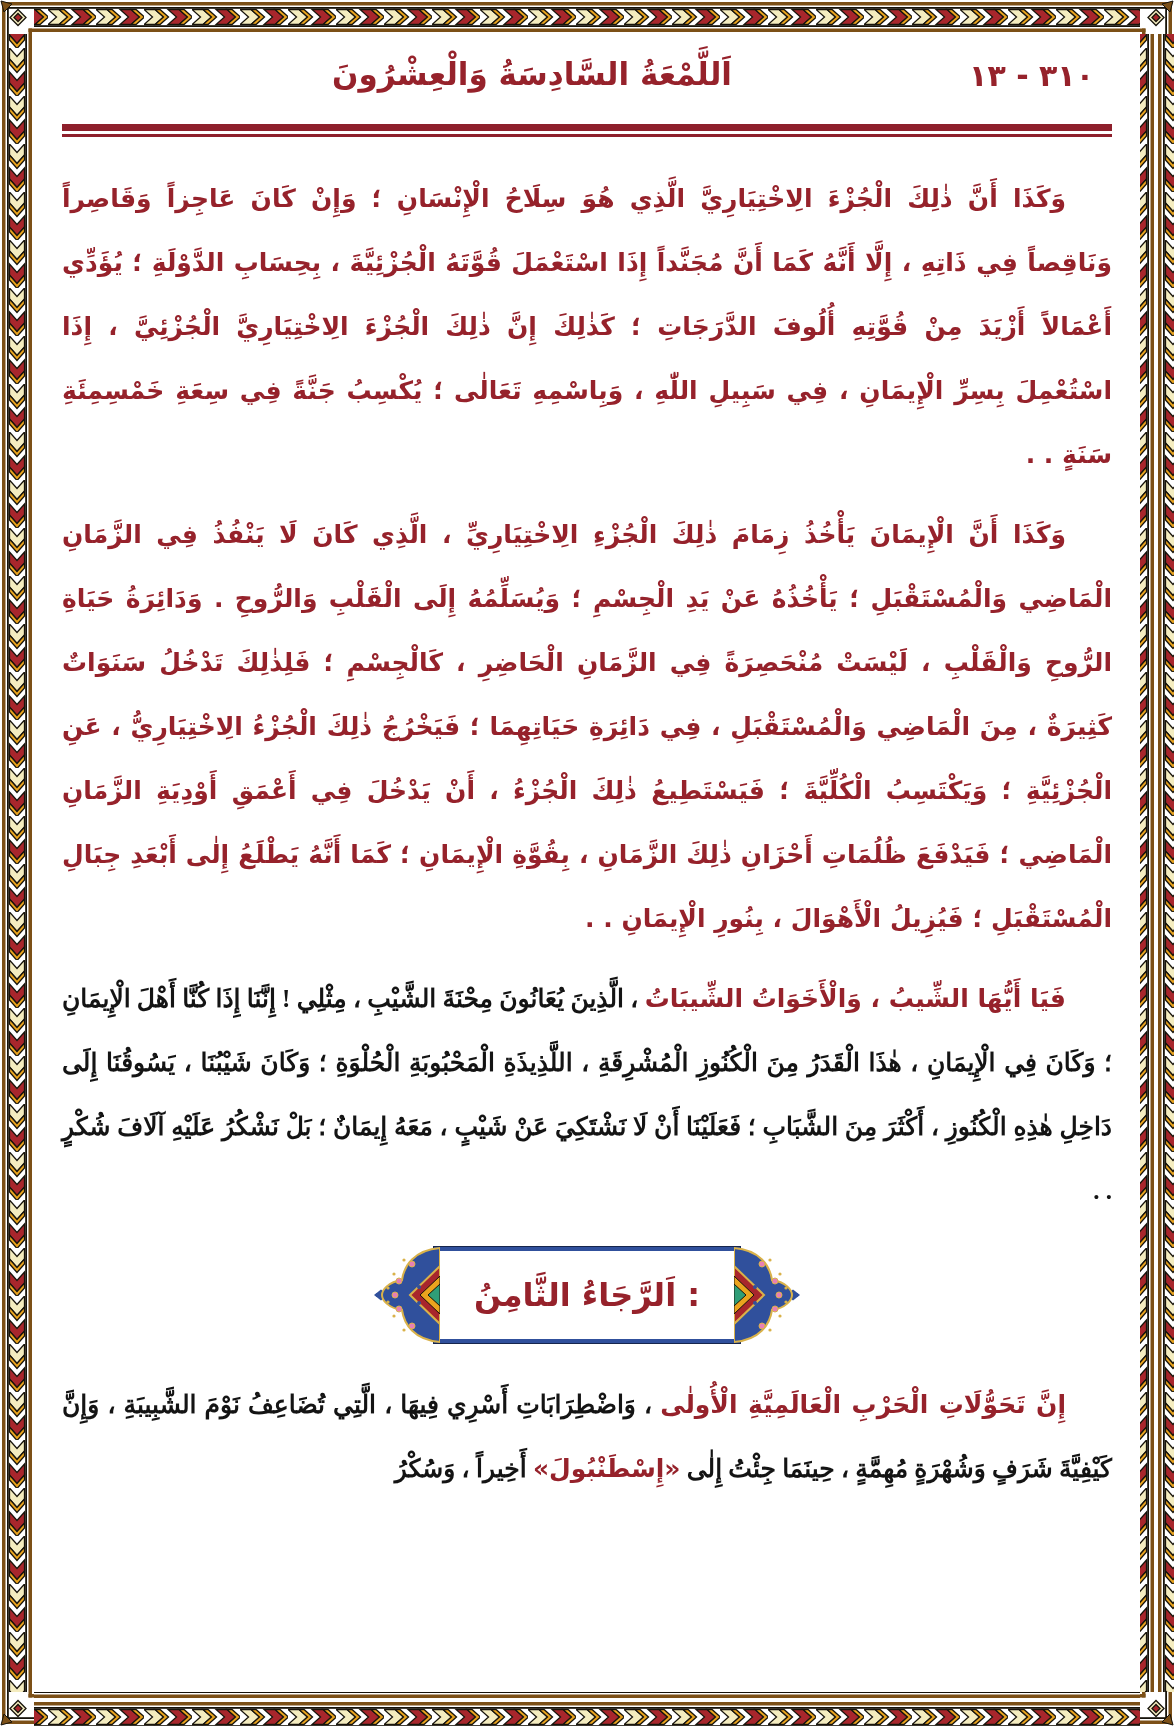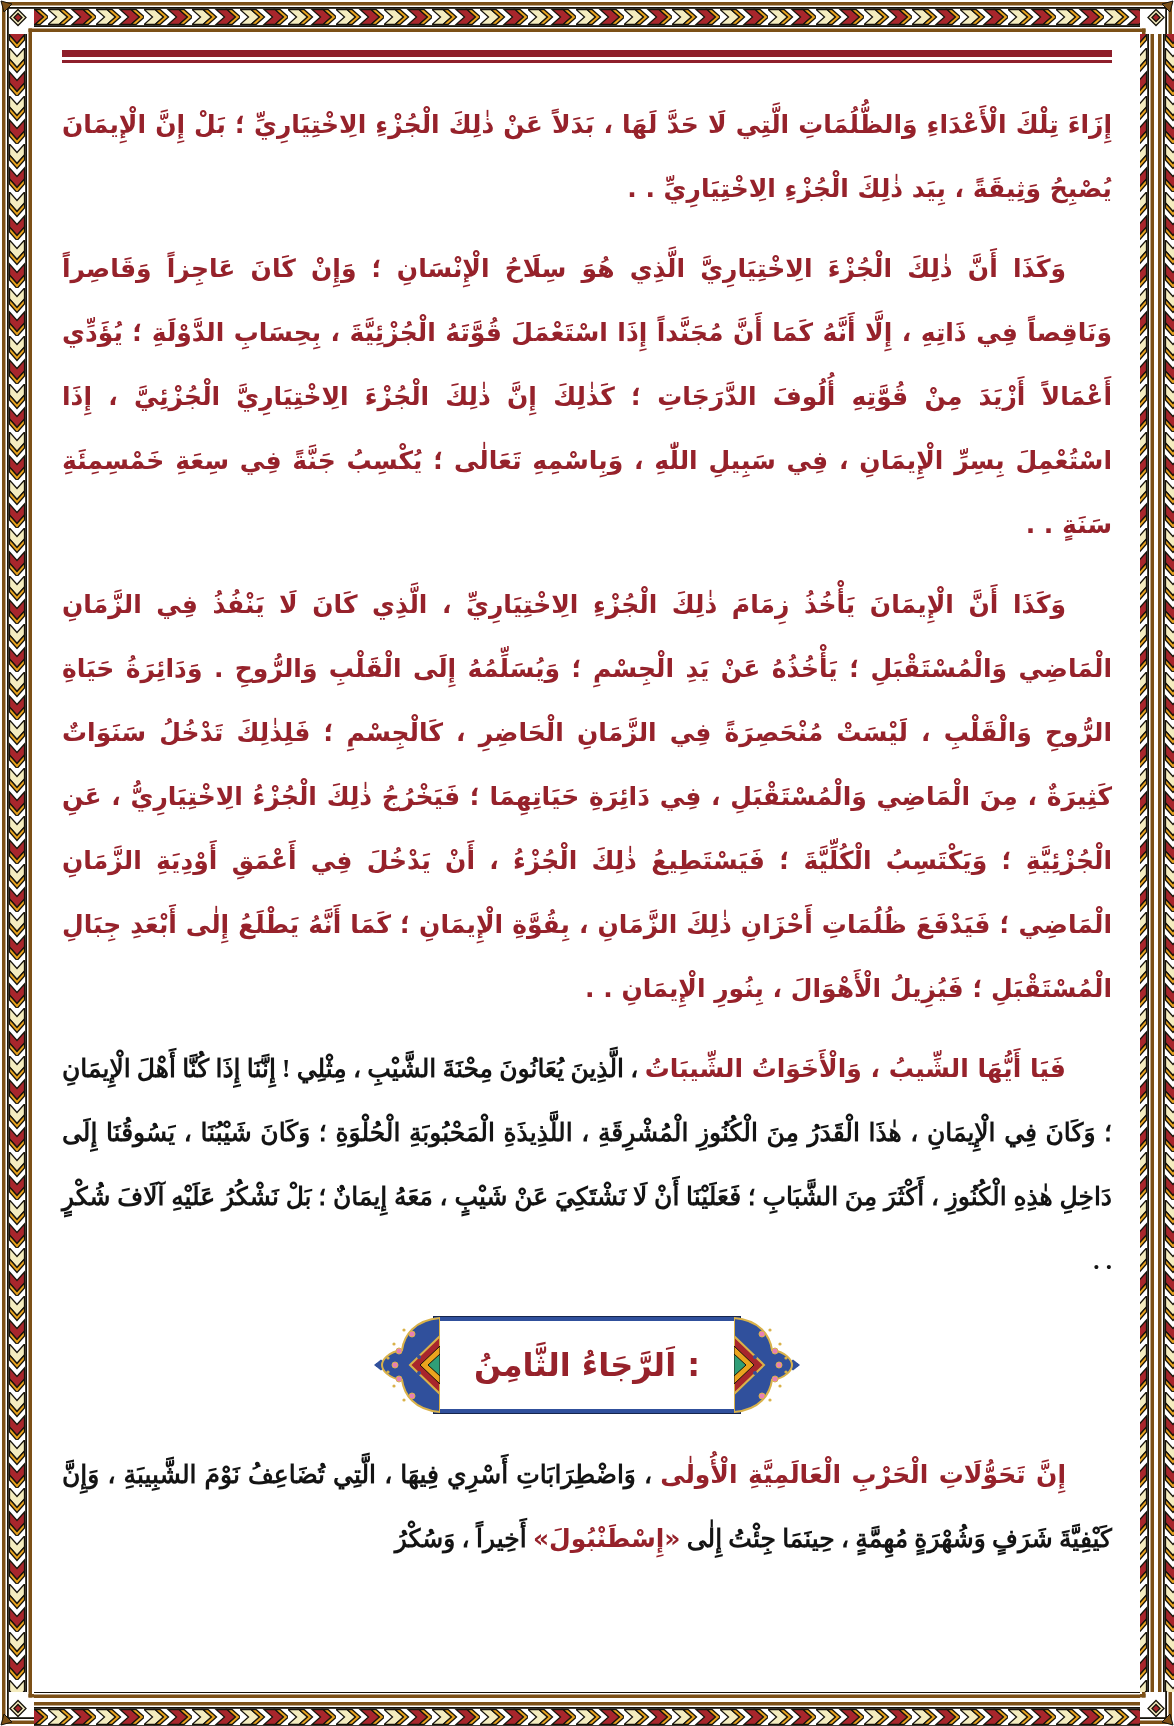--- a/index.html
+++ b/index.html
@@ -89,30 +89,33 @@
     <rect x="0" y="34" width="34" height="1658" fill="url(#chainV)"></rect>
     <rect x="1140" y="34" width="34" height="1658" fill="url(#chainV)"></rect>
     <use href="#corner"></use>
     <use href="#corner" transform="translate(1174,0) scale(-1,1)"></use>
     <use href="#corner" transform="translate(0,1726) scale(1,-1)"></use>
     <use href="#corner" transform="translate(1174,1726) scale(-1,-1)"></use>
   </svg>
 
   <div class="content">
 
+    <header>
+      <h1 class="title">اَللَّمْعَةُ السَّادِسَةُ وَالْعِشْرُونَ</h1>
+      <div class="pagenum">٣١٠ - ١٣</div>
+    </header>
 
     <div class="rule">
       <div class="rule-thick"></div>
       <div class="rule-thin"></div>
     </div>
 
     <main class="body">
 
       <div>
-          <div class="para"><span class="seg-red">إِزَاءَ تِلْكَ الْأَعْدَاءِ وَالظُّلُمَاتِ الَّتِي لَا حَدَّ لَهَا ، بَدَلاً عَنْ ذٰلِكَ الْجُزْءِ الِاخْتِيَارِيِّ ؛ بَلْ إِنَّ الْإِيمَانَ يُصْبِحُ وَثِيقَةً ، بِيَد ذٰلِكَ الْجُزْءِ الِاخْتِيَارِيِّ . .</span></div>
           <div class="para indent"><span class="seg-red">وَكَذَا أَنَّ ذٰلِكَ الْجُزْءَ الِاخْتِيَارِيَّ الَّذِي هُوَ سِلَاحُ الْإِنْسَانِ ؛ وَإِنْ كَانَ عَاجِزاً وَقَاصِراً وَنَاقِصاً فِي ذَاتِهِ ، إِلَّا أَنَّهُ كَمَا أَنَّ مُجَنَّداً إِذَا اسْتَعْمَلَ قُوَّتَهُ الْجُزْئِيَّةَ ، بِحِسَابِ الدَّوْلَةِ ؛ يُؤَدِّي أَعْمَالاً أَزْيَدَ مِنْ قُوَّتِهِ أُلُوفَ الدَّرَجَاتِ ؛ كَذٰلِكَ إِنَّ ذٰلِكَ الْجُزْءَ الِاخْتِيَارِيَّ الْجُزْئِيَّ ، إِذَا اسْتُعْمِلَ بِسِرِّ الْإِيمَانِ ، فِي سَبِيلِ اللّٰهِ ، وَبِاسْمِهِ تَعَالٰى ؛ يُكْسِبُ جَنَّةً فِي سِعَةِ خَمْسِمِئَةِ سَنَةٍ . .</span></div>
           <div class="para indent"><span class="seg-red">وَكَذَا أَنَّ الْإِيمَانَ يَأْخُذُ زِمَامَ ذٰلِكَ الْجُزْءِ الِاخْتِيَارِيِّ ، الَّذِي كَانَ لَا يَنْفُذُ فِي الزَّمَانِ الْمَاضِي وَالْمُسْتَقْبَلِ ؛ يَأْخُذُهُ عَنْ يَدِ الْجِسْمِ ؛ وَيُسَلِّمُهُ إِلَى الْقَلْبِ وَالرُّوحِ . وَدَائِرَةُ حَيَاةِ الرُّوحِ وَالْقَلْبِ ، لَيْسَتْ مُنْحَصِرَةً فِي الزَّمَانِ الْحَاضِرِ ، كَالْجِسْمِ ؛ فَلِذٰلِكَ تَدْخُلُ سَنَوَاتٌ كَثِيرَةٌ ، مِنَ الْمَاضِي وَالْمُسْتَقْبَلِ ، فِي دَائِرَةِ حَيَاتِهِمَا ؛ فَيَخْرُجُ ذٰلِكَ الْجُزْءُ الِاخْتِيَارِيُّ ، عَنِ الْجُزْئِيَّةِ ؛ وَيَكْتَسِبُ الْكُلِّيَّةَ ؛ فَيَسْتَطِيعُ ذٰلِكَ الْجُزْءُ ، أَنْ يَدْخُلَ فِي أَعْمَقِ أَوْدِيَةِ الزَّمَانِ الْمَاضِي ؛ فَيَدْفَعَ ظُلُمَاتِ أَحْزَانِ ذٰلِكَ الزَّمَانِ ، بِقُوَّةِ الْإِيمَانِ ؛ كَمَا أَنَّهُ يَطْلَعُ إِلٰى أَبْعَدِ جِبَالِ الْمُسْتَقْبَلِ ؛ فَيُزِيلُ الْأَهْوَالَ ، بِنُورِ الْإِيمَانِ . .</span></div>
           <div class="para indent"><span class="seg-red">فَيَا أَيُّهَا الشِّيبُ ، وَالْأَخَوَاتُ الشِّيبَاتُ</span><span class="seg-black"> ، الَّذِينَ يُعَانُونَ مِحْنَةَ الشَّيْبِ ، مِثْلِي ! إِنَّنَا إِذَا كُنَّا أَهْلَ الْإِيمَانِ ؛ وَكَانَ فِي الْإِيمَانِ ، هٰذَا الْقَدَرُ مِنَ الْكُنُوزِ الْمُشْرِقَةِ ، اللَّذِيذَةِ الْمَحْبُوبَةِ الْحُلْوَةِ ؛ وَكَانَ شَيْبُنَا ، يَسُوقُنَا إِلَى دَاخِلِ هٰذِهِ الْكُنُوزِ ، أَكْثَرَ مِنَ الشَّبَابِ ؛ فَعَلَيْنَا أَنْ لَا نَشْتَكِيَ عَنْ شَيْبٍ ، مَعَهُ إِيمَانٌ ؛ بَلْ نَشْكُرُ عَلَيْهِ آلَافَ شُكْرٍ . .</span></div>
         </div>
 
       <div class="heading-wrap">
         <svg class="orn orn-left" viewBox="0 0 66 110" aria-hidden="true">
           <rect x="2" y="53.2" width="22" height="3.6" fill="var(--cartouche-blue)"></rect>
           <polygon points="14,55 7,49.5 0,55 7,60.5" fill="var(--cartouche-blue)"></polygon>
           <path d="M66,8 C40,10 30,26 28,40 C14,42 8,50 8,55 C8,60 14,68 28,70 C30,84 40,100 66,102 Z" fill="var(--cartouche-blue)" stroke="var(--cartouche-gold)" stroke-width="2"></path>

